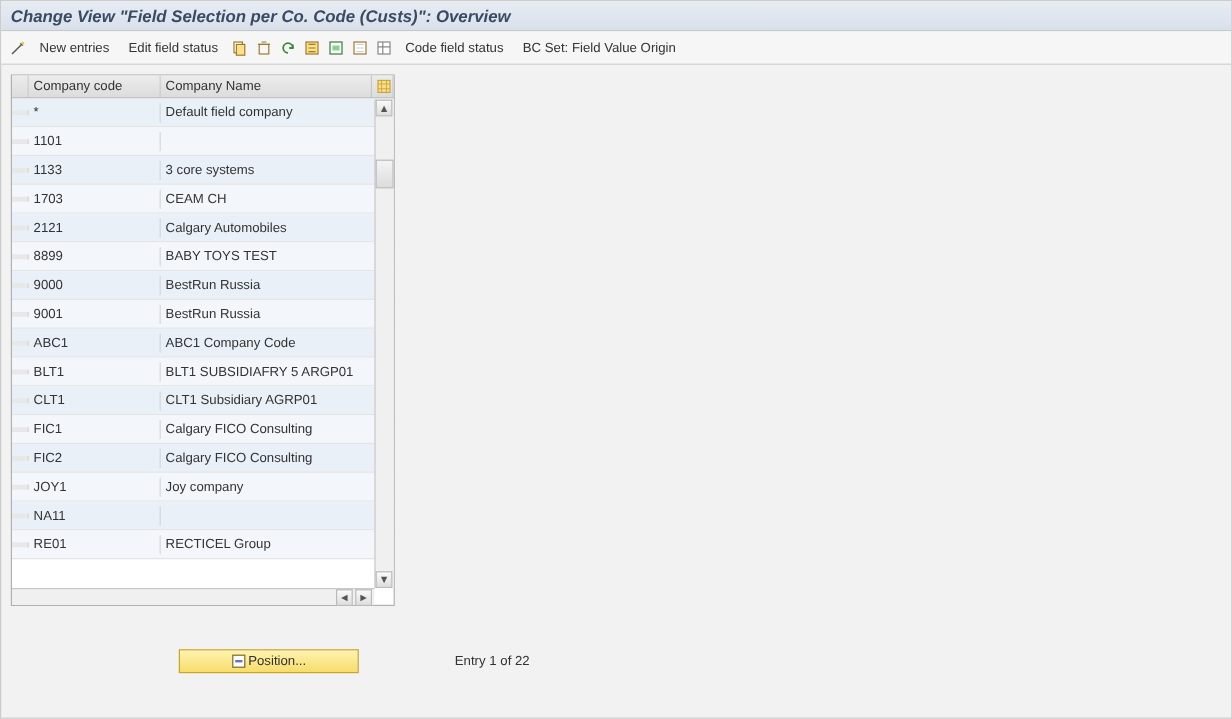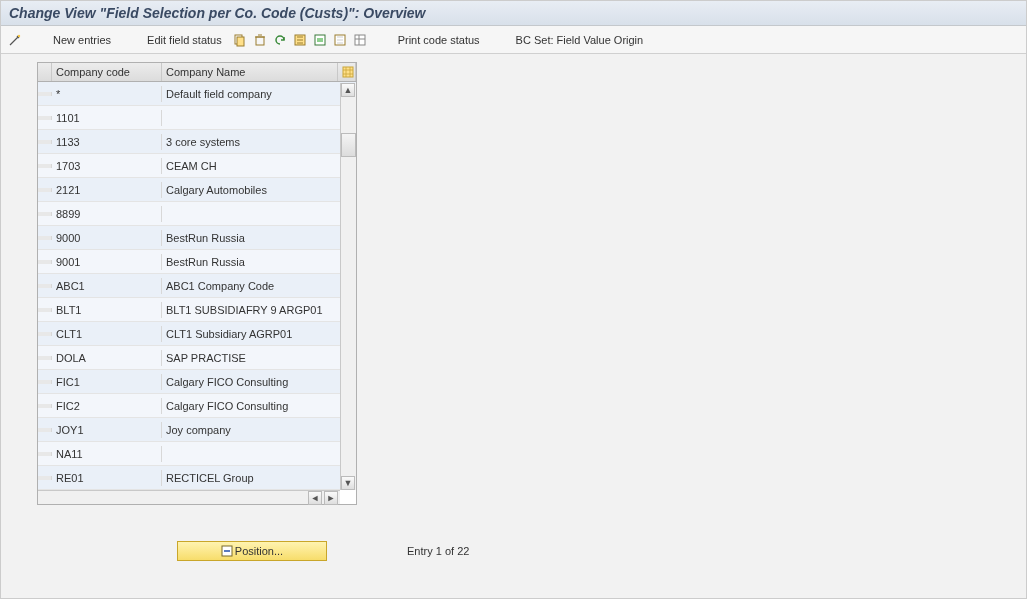--- a/index.html
+++ b/index.html
@@ -38,27 +38,25 @@
     height: 16px;
     display: inline-flex;
     align-items: center;
     justify-content: center;
     cursor: pointer;
   }
   .toolbar .txt-btn {
     padding: 2px 6px;
     cursor: pointer;
     color: #333;
-    margin-left: 20px;
   }
   .content {
     padding: 8px;
     display: flex;
     flex-direction: column;
-    margin-left: 28px;
   }
   .grid-wrap {
     width: 320px;
     border: 1px solid #b0b0b0;
     background: #fff;
     position: relative;
   }
   .grid-header {
     display: flex;
     background: linear-gradient(#f0f0f0, #e0e0e0);
@@ -221,21 +219,21 @@
         <path d="M4 4 H10 M4 7 H10 M4 10 H10" stroke="#cfcfcf"></path>
       </svg>
   </span>
   <span class="icon-btn">
     <svg width="14" height="14" viewBox="0 0 14 14">
         <rect x="2" y="2" width="10" height="10" fill="#fff" stroke="#888"></rect>
         <path d="M2 6 H12 M6 2 V12" stroke="#888"></path>
       </svg>
   </span>
 
-  <span class="txt-btn">Print code status</span>
+  <span class="txt-btn">Code field status</span>
   <span class="txt-btn">BC Set: Field Value Origin</span>
 </div>
 
 <div class="watermark"></div>
 
 <div class="content">
   <div class="grid-wrap" style="position:relative; padding-bottom:14px;">
     <div class="grid-header">
       <div class="ghc sel-col"></div>
       <div class="ghc cc-col">Company code</div>
@@ -268,50 +266,46 @@
           <div class="gcell cn-col">CEAM CH</div>
         </div>
         <div class="grid-row">
           <div class="gcell sel sel-col"></div>
           <div class="gcell cc-col">2121</div>
           <div class="gcell cn-col">Calgary Automobiles</div>
         </div>
         <div class="grid-row">
           <div class="gcell sel sel-col"></div>
           <div class="gcell cc-col">8899</div>
+          <div class="gcell cn-col">BABY TOYS TEST</div>
         </div>
         <div class="grid-row">
           <div class="gcell sel sel-col"></div>
           <div class="gcell cc-col">9000</div>
           <div class="gcell cn-col">BestRun Russia</div>
         </div>
         <div class="grid-row">
           <div class="gcell sel sel-col"></div>
           <div class="gcell cc-col">9001</div>
           <div class="gcell cn-col">BestRun Russia</div>
         </div>
         <div class="grid-row">
           <div class="gcell sel sel-col"></div>
           <div class="gcell cc-col">ABC1</div>
           <div class="gcell cn-col">ABC1 Company Code</div>
         </div>
         <div class="grid-row">
           <div class="gcell sel sel-col"></div>
           <div class="gcell cc-col">BLT1</div>
-          <div class="gcell cn-col">BLT1 SUBSIDIAFRY 9 ARGP01</div>
+          <div class="gcell cn-col">BLT1 SUBSIDIAFRY 5 ARGP01</div>
         </div>
         <div class="grid-row">
           <div class="gcell sel sel-col"></div>
           <div class="gcell cc-col">CLT1</div>
           <div class="gcell cn-col">CLT1 Subsidiary AGRP01</div>
-        </div>
-        <div class="grid-row">
-          <div class="gcell sel sel-col"></div>
-          <div class="gcell cc-col">DOLA</div>
-          <div class="gcell cn-col">SAP PRACTISE</div>
         </div>
         <div class="grid-row">
           <div class="gcell sel sel-col"></div>
           <div class="gcell cc-col">FIC1</div>
           <div class="gcell cn-col">Calgary FICO Consulting</div>
         </div>
         <div class="grid-row">
           <div class="gcell sel sel-col"></div>
           <div class="gcell cc-col">FIC2</div>
           <div class="gcell cn-col">Calgary FICO Consulting</div>

